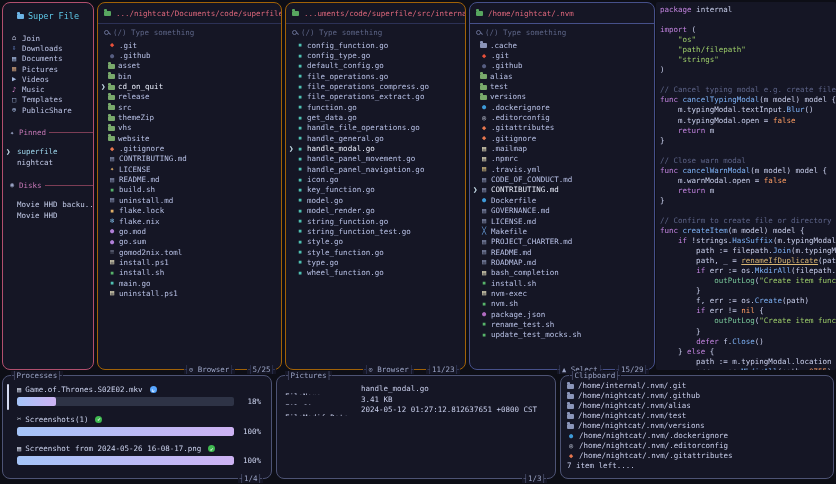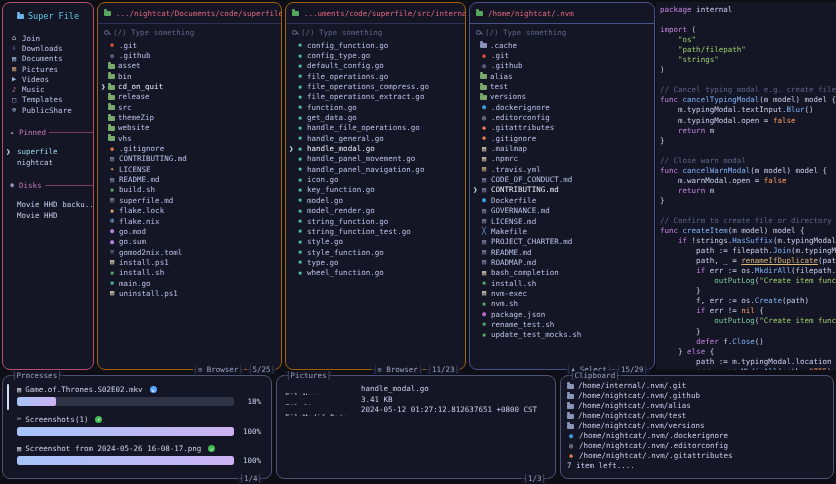--- a/index.html
+++ b/index.html
@@ -34,21 +34,21 @@
   .files { padding:2px 0 0 0; overflow:hidden; }
   .frow { position:relative; display:flex; align-items:center; gap:3px; height:10.35px; padding-left:10px; white-space:nowrap; color:#b8c1e6; overflow:hidden; }
   .frow.sel { color:#eaeefc; }
   .fname {}
   .ic-glyph { display:inline-block; width:8px; text-align:center; font-size:7px; flex:0 0 8px; }
   .ic-folder { position:relative; display:inline-block; width:7px; height:5px; border-radius:1px; flex:0 0 7px; margin-top:1px; }
   .ic-folder::before { content:""; position:absolute; top:-2px; left:0; width:3px; height:2px; border-radius:1px 1px 0 0; background:inherit; }
   .ic-search { position:relative; display:inline-block; width:5px; height:5px; border:1px solid #666e92; border-radius:50%; flex:0 0 5px; }
   .ic-search::after { content:""; position:absolute; width:3px; height:1px; background:#666e92; right:-2.5px; bottom:-0.5px; transform:rotate(45deg); }
 
-  .pfoot { position:absolute; bottom:-5px; right:5px; display:flex; gap:3px;margin-top:24px; }
+  .pfoot { position:absolute; bottom:-5px; right:5px; display:flex; gap:12px;margin-top:24px; }
   .chip { background:#151625; color:#9aa3c4; white-space:nowrap; padding:0 1px; }
   .chip::before { content:"┤"; color:#3a4066; }
   .chip::after { content:"├"; color:#3a4066; }
   .chip .gl { font-size:7px; }
 
   
   .preview { left:656px; top:2px; width:180px; height:368px; border-radius:2px; padding:3px 0 0 4px; overflow:hidden; }
   .cl { height:10.05px; white-space:pre; overflow:hidden; }
   .tok-k { color:#c384e0; }
   .tok-f { color:#7fb3f7; }
@@ -201,25 +201,25 @@
         <div class="frow">
           <span class="ic-folder" style="background: rgb(121, 169, 107);"></span>
           <span class="fname">src</span>
         </div>
         <div class="frow">
           <span class="ic-folder" style="background: rgb(121, 169, 107);"></span>
           <span class="fname">themeZip</span>
         </div>
         <div class="frow">
           <span class="ic-folder" style="background: rgb(121, 169, 107);"></span>
+          <span class="fname">vhs</span>
+        </div>
+        <div class="frow">
+          <span class="ic-folder" style="background: rgb(121, 169, 107);"></span>
           <span class="fname">website</span>
-        </div>
-        <div class="frow">
-          <span class="ic-folder" style="background: rgb(121, 169, 107);"></span>
-          <span class="fname">vhs</span>
         </div>
         <div class="frow">
           <span class="ic-glyph" style="color: rgb(232, 119, 78);">◆</span>
           <span class="fname">.gitignore</span>
         </div>
         <div class="frow">
           <span class="ic-glyph" style="color: rgb(125, 134, 166);">▤</span>
           <span class="fname">CONTRIBUTING.md</span>
         </div>
         <div class="frow">
@@ -229,21 +229,21 @@
         <div class="frow">
           <span class="ic-glyph" style="color: rgb(125, 134, 166);">▤</span>
           <span class="fname">README.md</span>
         </div>
         <div class="frow">
           <span class="ic-glyph" style="color: rgb(87, 179, 106);">▪</span>
           <span class="fname">build.sh</span>
         </div>
         <div class="frow">
           <span class="ic-glyph" style="color: rgb(125, 134, 166);">▤</span>
-          <span class="fname">superfile.md</span>
+          <span class="fname">uninstall.md</span>
         </div>
         <div class="frow">
           <span class="ic-glyph" style="color: rgb(224, 175, 104);">▪</span>
           <span class="fname">flake.lock</span>
         </div>
         <div class="frow">
           <span class="ic-glyph" style="color: rgb(126, 186, 228);">❄</span>
           <span class="fname">flake.nix</span>
         </div>
         <div class="frow">

